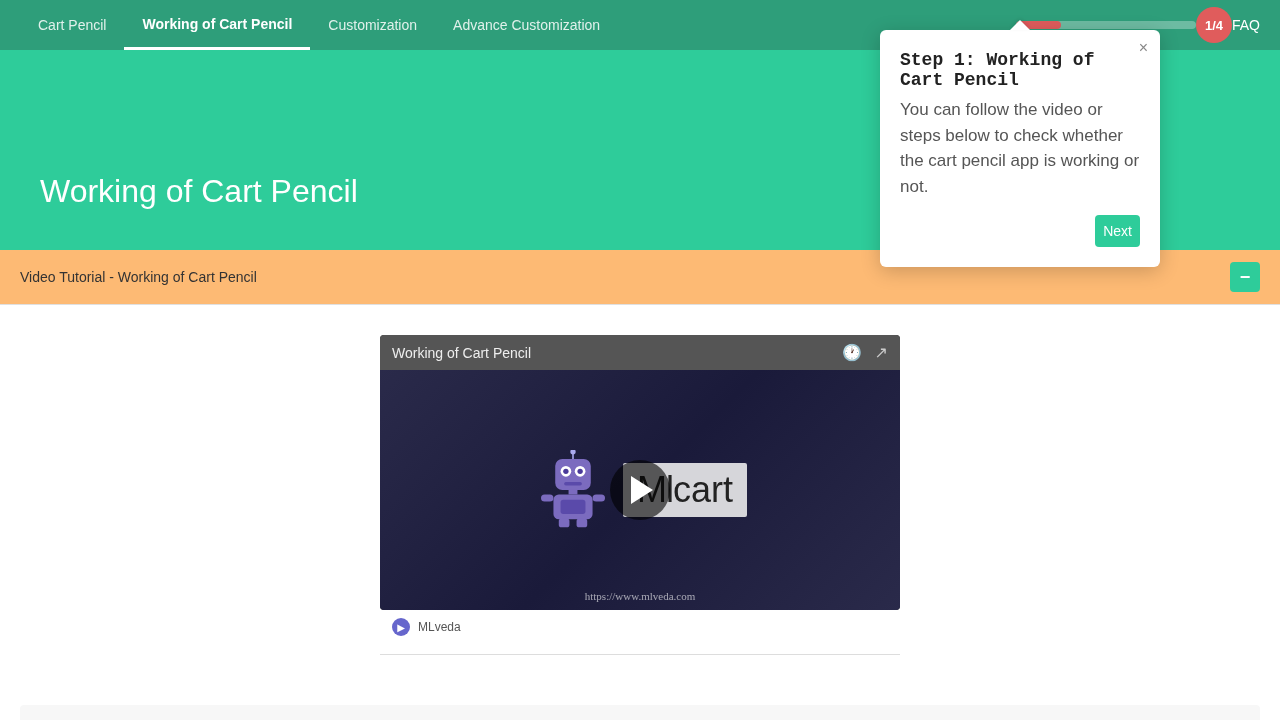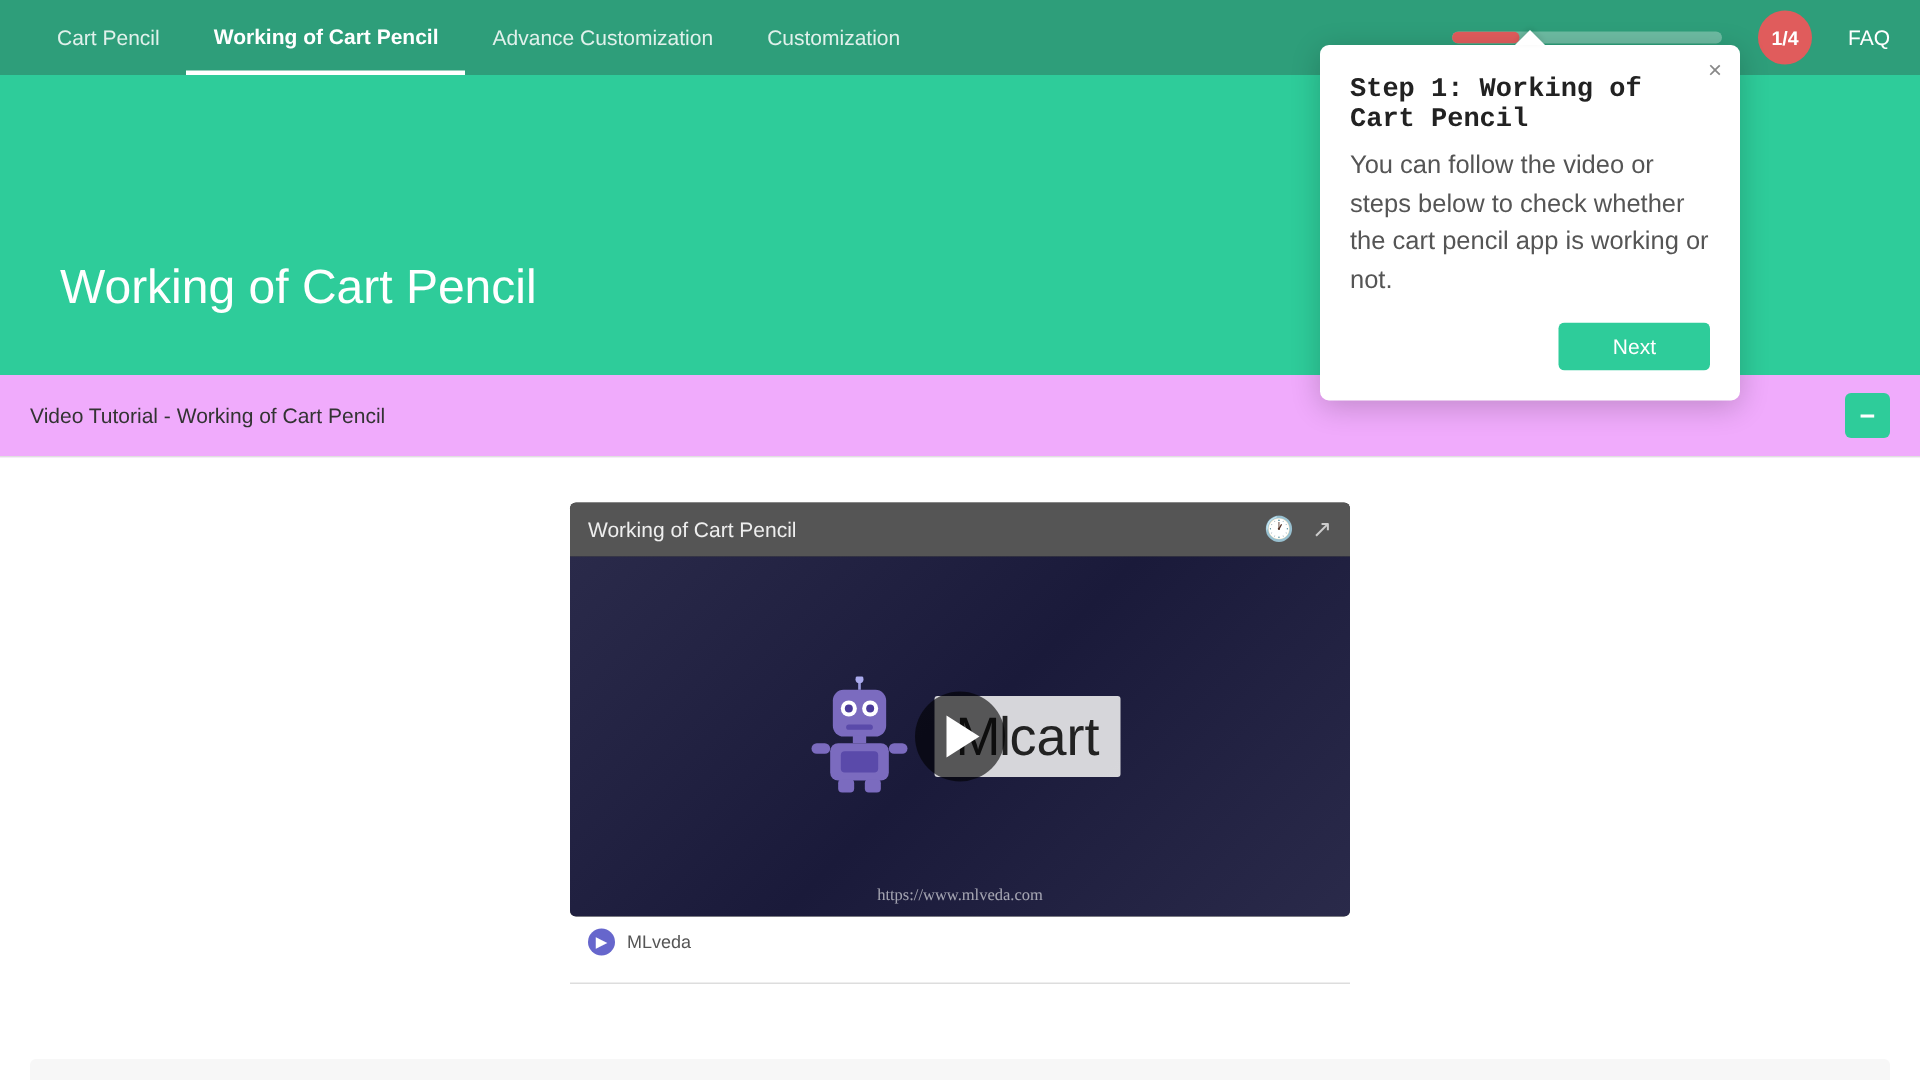--- a/index.html
+++ b/index.html
@@ -26,21 +26,21 @@
     }
     .nav-item.active {
       color: #fff;
       font-weight: 600;
       border-bottom: 3px solid #fff;
     }
     .nav-right {
       margin-left: auto;
       display: flex;
       align-items: center;
-      gap: 24px;
+      gap: 0;
     }
     .progress-bar-container {
       width: 180px;
       height: 8px;
       background: rgba(255,255,255,0.3);
       border-radius: 4px;
       overflow: hidden;
     }
     .progress-bar-fill {
       height: 100%;
@@ -86,21 +86,21 @@
       padding: 0;
     }
 
     
     .video-tutorial-bar {
       display: flex;
       align-items: center;
       justify-content: space-between;
       padding: 12px 20px;
       border-bottom: 1px solid #e0e0e0;
-      background: #f0abfc;
+      background: #fdba74;
     }
     .video-tutorial-label {
       font-size: 14px;
       color: #333;
     }
     .collapse-btn {
       background: #2ecc9a;
       color: #fff;
       border: none;
       width: 30px;
@@ -286,35 +286,35 @@
       font-size: 17px;
       color: #555;
       line-height: 1.5;
       margin-bottom: 16px;
     }
     .tooltip-next-btn {
       background: #2ecc9a;
       color: #fff;
       border: none;
       border-radius: 4px;
-      padding: 8px 36px;
+      padding: 8px 8px;
       font-size: 14px;
       cursor: pointer;
       float: right;
     }
   </style>
 </head>
 <body>
 
 <nav>
   <div class="nav">
     <div class="nav-item">Cart Pencil</div>
     <div class="nav-item active">Working of Cart Pencil</div>
+    <div class="nav-item">Customization</div>
     <div class="nav-item">Advance Customization</div>
-    <div class="nav-item">Customization</div>
     <div class="nav-right">
       <div class="progress-bar-container">
         <div class="progress-bar-fill" id="progress-fill" style="width: 25%;"></div>
       </div>
       <div class="step-badge">1/4</div>
       <div class="faq-link">FAQ</div>
     </div>
   </div>
 </nav>
 

